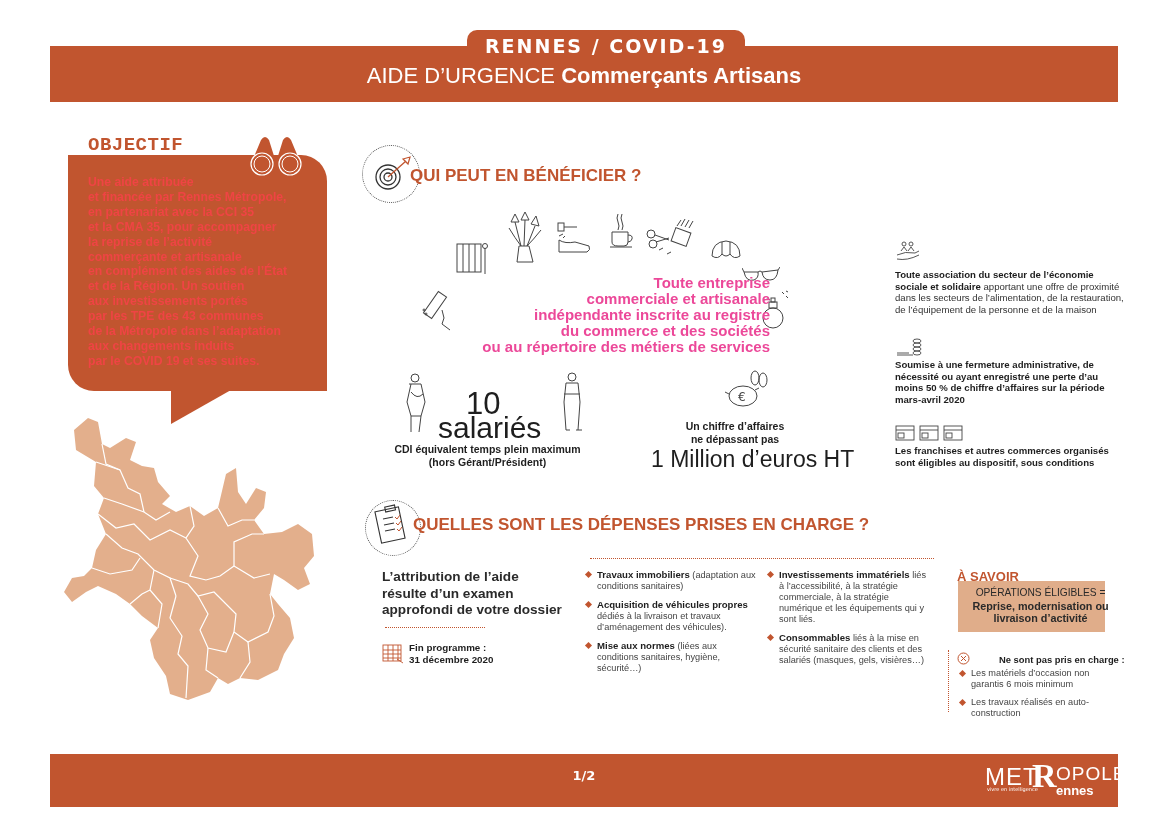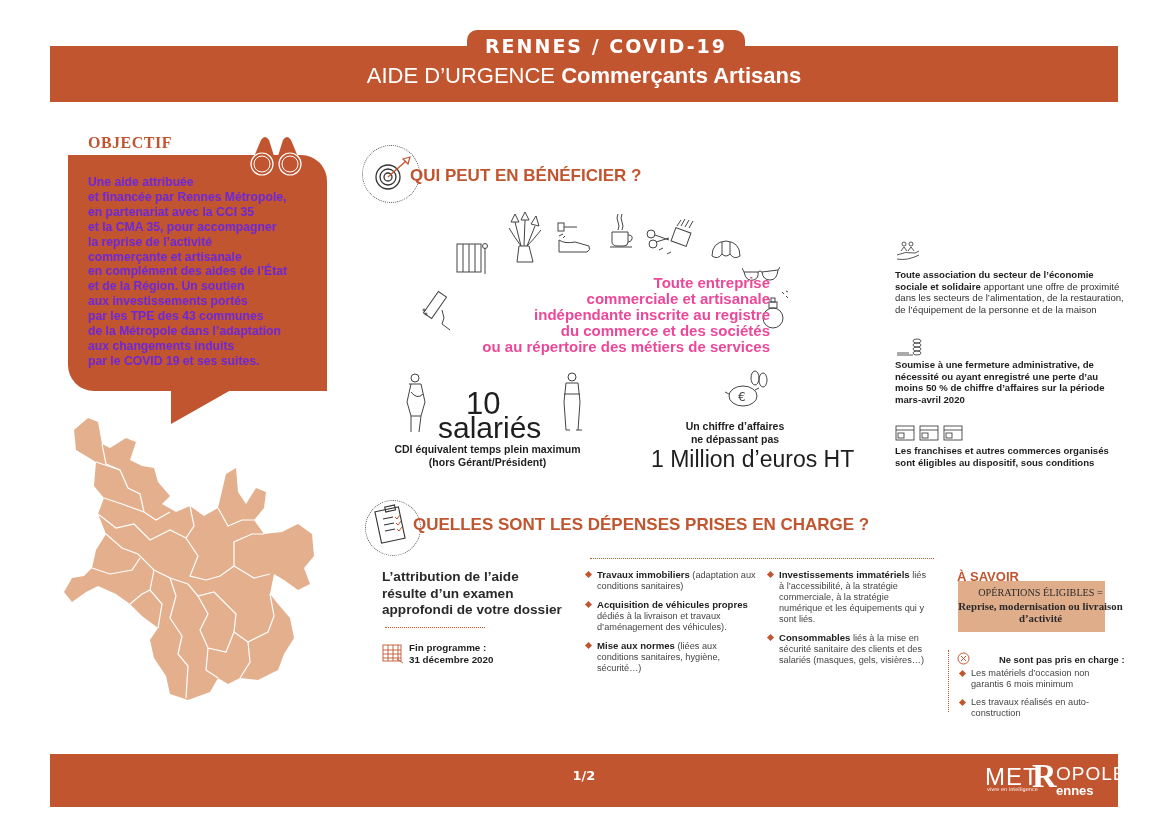--- a/index.html
+++ b/index.html
@@ -10,28 +10,28 @@
   
   .banner { left:50px; top:46px; width:1068px; height:56px; background:#c1552f; }
   .banner-tab { left:467px; top:30px; width:278px; height:30px; background:#c1552f;
                 border-radius:10px 10px 0 0; color:#fff; font-weight:bold;
                 font-size:19px; letter-spacing:2px; text-align:center; line-height:32px; }
   .banner-title { left:50px; top:60px; width:1068px; text-align:center; color:#fff;
                   font-size:22px; line-height:32px; font-family:"Liberation Sans", sans-serif; }
   .banner-title b { font-weight:bold; }
 
   
-  .obj-heading { left:88px; top:134px; color:#c1552f; font-weight:bold; font-size:16px;
-                 font-family:Liberation Serif, serif; letter-spacing:0.5px; }
+  .obj-heading { left:88px; top:134px; color:#c1552f; font-weight:bold; font-size:19px;
+                 font-family:Liberation Mono, monospace; letter-spacing:0.5px; }
   .obj-box { left:68px; top:155px; width:259px; height:236px; background:#c1552f;
              border-radius:0 26px 0 26px; }
   .obj-tail { left:171px; top:390px; width:0; height:0;
               border-left:0 solid transparent; border-right:60px solid transparent;
               border-top:34px solid #c1552f; }
-  .obj-text { left:88px; top:175px; width:230px; color:#6d28d9; font-weight:bold; font-size:12.2px;
+  .obj-text { left:88px; top:175px; width:230px; color:#ef4444; font-weight:bold; font-size:12.2px;
               line-height:14.9px; white-space:pre-line; font-family:"Liberation Sans", sans-serif; }
   .binoculars { left:247px; top:134px; }
 
   
   .map { left:58px; top:408px; }
 
   
   .sec-icon { border:1.5px dotted #555; border-radius:50%; }
   .sec-title { color:#c1552f; font-weight:bold; font-size:17px; font-family:"Liberation Sans", sans-serif; }
 
@@ -58,21 +58,21 @@
   ul.bul { list-style:none; margin:0; padding:0; font-size:9.2px; line-height:11px; color:#444;
            font-family:"Liberation Sans", sans-serif; }
   ul.bul li { position:relative; padding-left:12px; margin-bottom:7px; }
   ul.bul li::before { content:""; position:absolute; left:1px; top:3px; width:5px; height:5px;
                       background:#c1552f; transform:rotate(45deg); }
   ul.bul li b { color:#1e1e1e; font-size:9.6px; }
 
   .savoir-title { color:#c1552f; font-weight:bold; font-size:13px; font-family:"Liberation Sans", sans-serif; }
   .savoir-box { left:958px; top:581px; width:147px; height:51px; background:#e0ad8a; }
   .savoir-text { left:958px; top:587px; width:165px; text-align:center; font-size:10.2px; line-height:12.6px;
-                 color:#2a2a2a; font-family:Liberation Serif, serif; }
+                 color:#2a2a2a; font-family:Liberation Sans, sans-serif; }
   .savoir-text b { display:block; font-size:10.8px; }
 
   .footer { left:50px; top:754px; width:1068px; height:53px; background:#c1552f; }
   .page-num { left:50px; top:768px; width:1068px; text-align:center; color:#fff; font-weight:bold; font-size:13px; }
   .logo { left:985px; top:757px; color:#fff; }
 </style>
 </head>
 <body>
 
 <div class="abs banner"></div>

